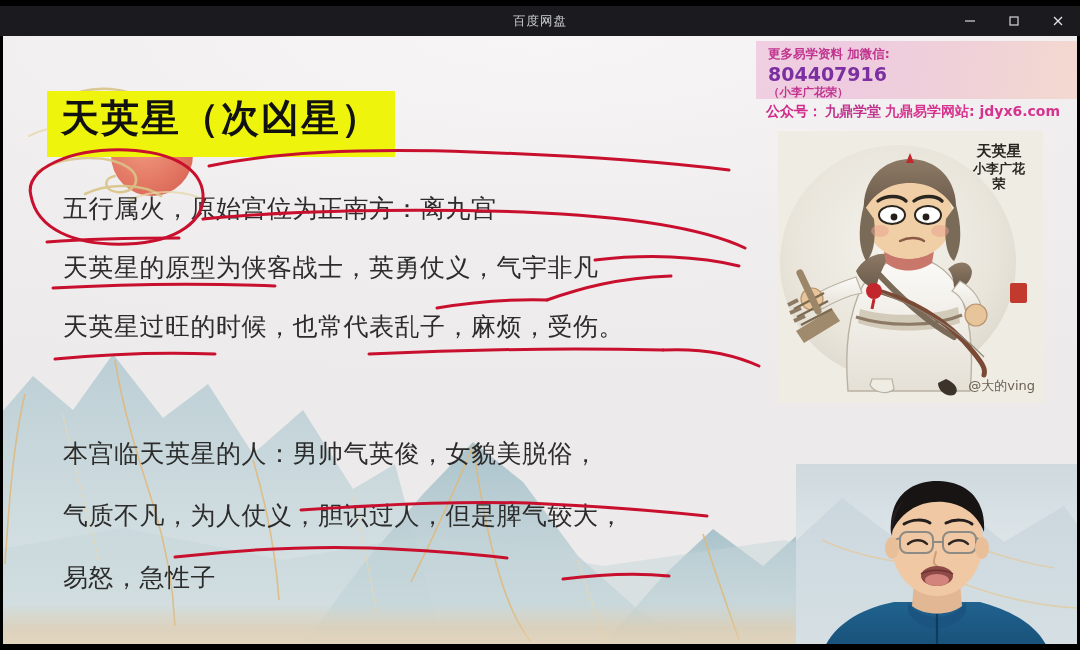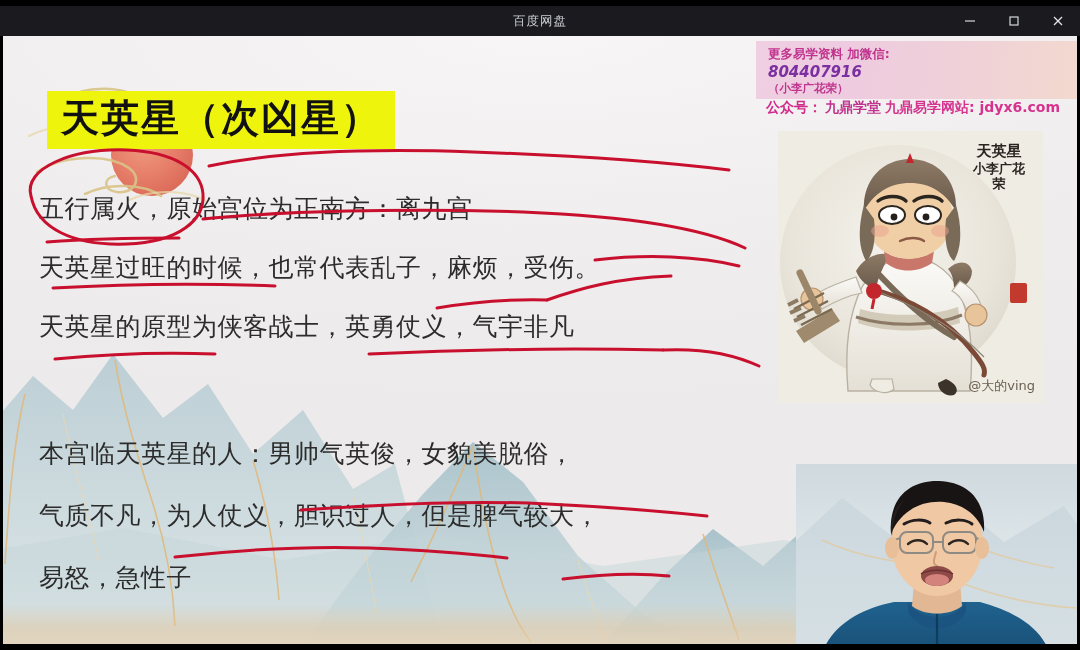--- a/index.html
+++ b/index.html
@@ -47,27 +47,27 @@
   .mountains svg { display:block; width:100%; height:100%; }
   .bottom-sand{
     position:absolute; left:0; bottom:0; width:1074px; height:40px;
     background:linear-gradient(180deg, rgba(226,200,164,0) 0%, rgba(226,199,160,.55) 60%, rgba(231,209,178,.75) 100%);
   }
 
   
   .heading-wrap { position:absolute; left:44px; top:55px; }
   .heading {
     display:inline-block; background:#eff40d; color:#111;
-    font-size:38px; line-height:1.0; padding:8px 14px 12px 14px;
+    font-size:38px; line-height:1.0; padding:8px 14px 20px 14px;
     font-family:"DejaVu Serif","Liberation Serif",serif; font-weight:700;
     letter-spacing:2px; white-space:nowrap;
   }
 
   
-  .body-block { position:absolute; left:36px; width:700px; }
+  .body-block { position:absolute; left:60px; width:700px; }
   .blk1 { top:160px; }
   .blk2 { top:405px; }
   .line {
     font-size:25px; color:#2c2c2c; line-height:1.0; white-space:nowrap;
     font-family:"DejaVu Sans","Liberation Sans",sans-serif; letter-spacing:.5px;
   }
   .blk1 .line { margin-bottom:34px; }
   .blk2 .line { margin-bottom:37px; }
 
   
@@ -77,21 +77,21 @@
   
   .banner {
     position:absolute; left:753px; top:5px; width:321px; height:58px;
     background:linear-gradient(100deg,#f0cfe2 0%,#eecbe0 28%,#efd0d8 62%,#f3d9cf 100%);
     padding:5px 6px 0 10px;
   }
   .banner-row { display:flex; align-items:baseline; white-space:nowrap; }
   .banner-row.r1 { margin-bottom:3px;flex-direction:column; }
   .bt { font-family:"DejaVu Sans","Liberation Sans",sans-serif; font-weight:700; }
   .bt.lead { font-size:12.5px; color:#c0348e; }
-  .bt.num  { font-size:15px; color:#7b2fa0; letter-spacing:0px; margin:0 2px;font-style:italic; }
+  .bt.num  { font-size:19px; color:#7b2fa0; letter-spacing:0px; margin:0 2px; }
   .bt.tail { font-size:11.5px; color:#c0348e; }
   .bt.r2a  { font-size:14px; color:#d02a8a; }
   .bt.r2b  { font-size:14px; color:#c0348e; margin-left:3px; }
   .bt.r2c  { font-size:14px; color:#d6338f; margin-left:4px; }
 
   
   .illus {
     position:absolute; left:775px; top:95px; width:265px; height:272px;
     background:#bef264; overflow:hidden;
   }
@@ -214,22 +214,22 @@
         </g>
       </svg>
     </div>
 
     <div class="heading-wrap">
       <span class="heading">天英星（次凶星）</span>
     </div>
 
     <div class="body-block blk1">
       <div class="line">五行属火，原始宫位为正南方：离九宫</div>
+      <div class="line">天英星的原型为侠客战士，英勇仗义，气宇非凡</div>
       <div class="line">天英星过旺的时候，也常代表乱子，麻烦，受伤。</div>
-      <div class="line">天英星的原型为侠客战士，英勇仗义，气宇非凡</div>
     </div>
 
     <div class="body-block blk2">
       <div class="line">本宫临天英星的人：男帅气英俊，女貌美脱俗，</div>
       <div class="line">气质不凡，为人仗义，胆识过人，但是脾气较大，</div>
       <div class="line">易怒，急性子</div>
     </div>
 
     <div class="annot">
       <svg width="1074" height="608" viewBox="0 0 1074 608">

